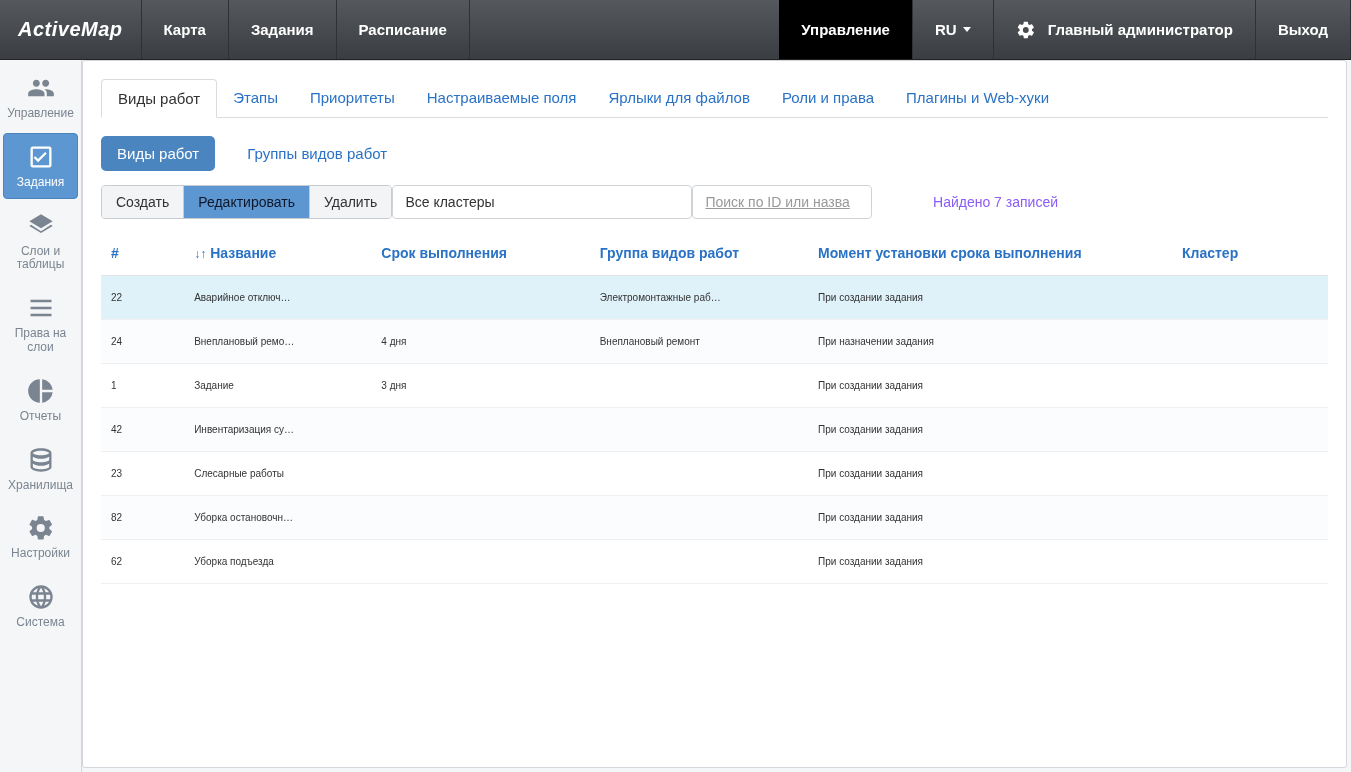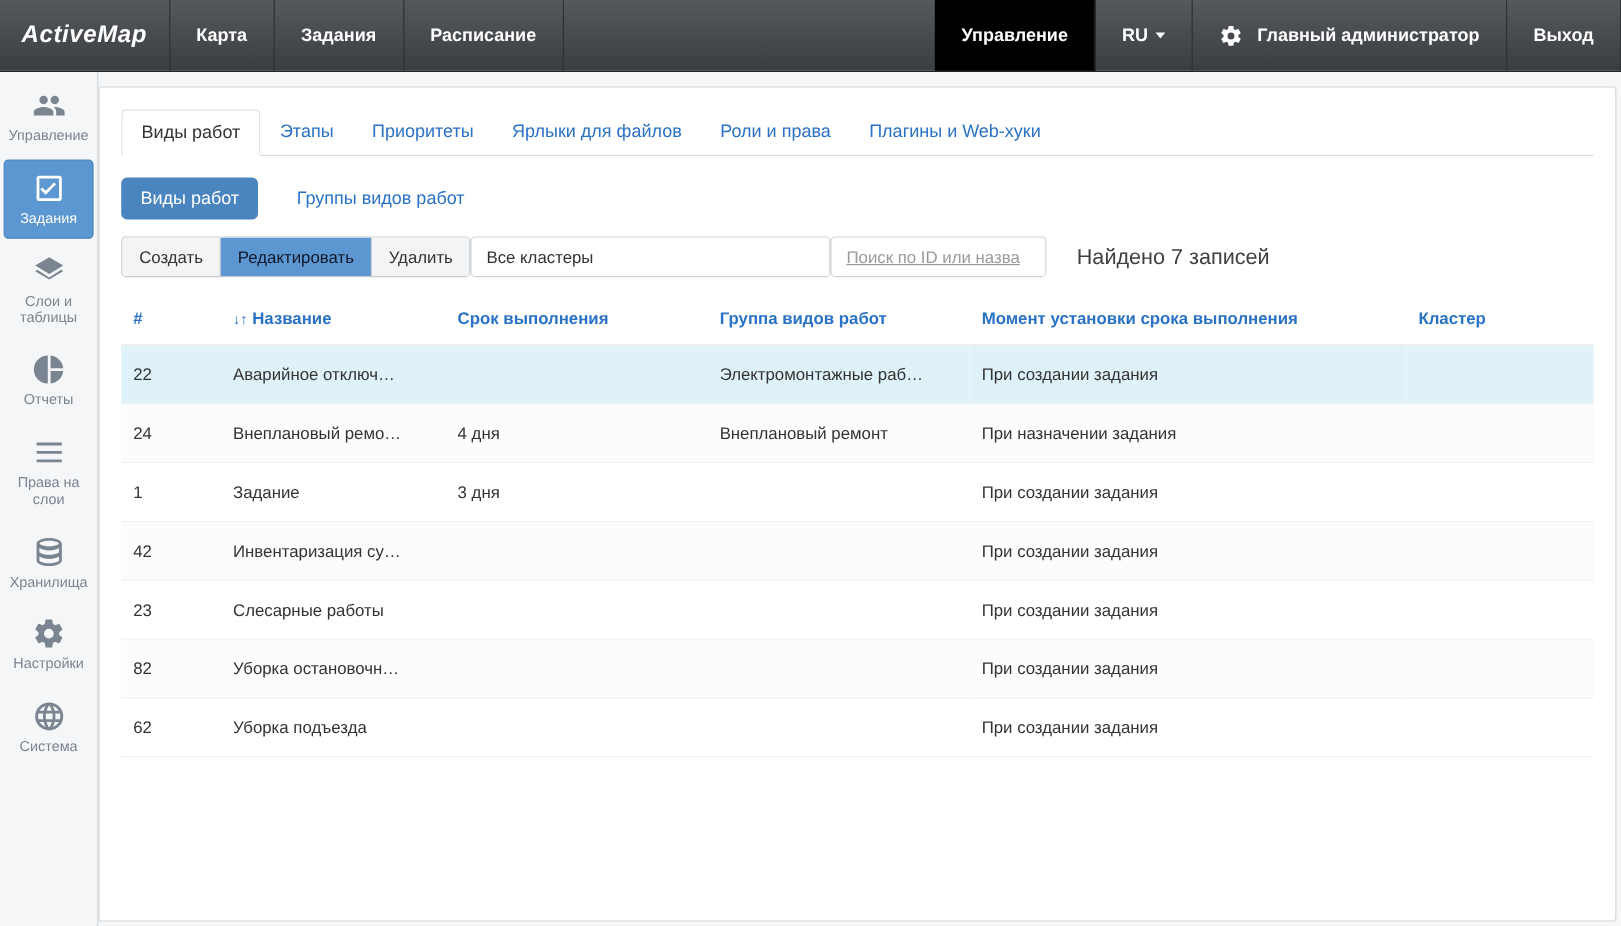--- a/index.html
+++ b/index.html
@@ -18,21 +18,21 @@
     .body-wrap { display: flex; height: calc(100% - 60px); }
     
     
     .sidebar { width: 82px; background: #f5f6f7; border-right: 1px solid #d3d6da; display: flex; flex-direction: column; padding-top: 4px; }
     .side-item { display: flex; flex-direction: column; align-items: center; justify-content: center; padding: 8px 2px 8px; color: #7a8591; font-size: 12px; text-align: center; cursor: pointer; border: 1px solid transparent; margin: 0 3px 3px; border-radius: 4px; line-height: 1.15; }
     .side-item.active { background: #5c97d1; color: #fff; border-color: #4a85bf; }
     .side-icon { width: 30px; height: 30px; margin-bottom: 4px; display: flex; align-items: center; justify-content: center; }
     .side-icon svg { width: 28px; height: 28px; fill: currentColor; }
     
     
-    .main { flex: 1; background: #fff; margin: 12px 4px 4px 0; border: 1px solid #d3d6da; border-radius: 3px; padding: 18px 18px 0; overflow: hidden; }
+    .main { flex: 1; background: #fff; margin: 0 4px 4px 0; border: 1px solid #d3d6da; border-radius: 3px; padding: 18px 18px 0; overflow: hidden; }
     
     
     .tabs { display: flex; border-bottom: 1px solid #dcdcdc; gap: 0; }
     .tab { padding: 10px 16px; color: #2a72c5; cursor: pointer; font-size: 15px; }
     .tab.active { color: #333; border: 1px solid #dcdcdc; border-bottom: 1px solid #fff; margin-bottom: -1px; border-radius: 4px 4px 0 0; background: #fff; }
     
     
     .subtabs { display: flex; align-items: center; margin: 18px 0 14px; gap: 16px; }
     .chip { padding: 9px 16px; border-radius: 5px; cursor: pointer; font-size: 15px; }
     .chip.primary { background: #4a85bf; color: #fff; }
@@ -41,27 +41,27 @@
     
     .toolbar { display: flex; align-items: center; margin-bottom: 12px; }
     .btn-group { display: inline-flex; border-radius: 4px; overflow: hidden; border: 1px solid #c8ccd0; }
     .btn-group .btn { padding: 8px 14px; background: #f3f4f6; border: none; border-right: 1px solid #c8ccd0; cursor: pointer; font-size: 14px; color: #333; }
     .btn-group .btn:last-child { border-right: none; }
     .btn-group .btn.active { background: #5c97d1; color: #0f172a; }
     .select-box, .search-box { border: 1px solid #cfd3d8; border-radius: 4px; padding: 8px 12px; font-size: 14px; background: #fff; color: #333; }
     .select-box { width: 300px; }
     .search-box { width: 180px; color: #999; text-decoration: underline; }
     .search-box::placeholder { color: #999; }
-    .found-text { color: #404040; font-size: 18px; margin-left: auto; padding-right: 270px; }
+    .found-text { color: #8b5cf6; font-size: 14px; margin-left: auto; padding-right: 270px; }
     
     
     .table { width: 100%; border-collapse: collapse; }
     .table th { text-align: left; padding: 14px 10px; color: #2a72c5; font-weight: bold; font-size: 14px; border-bottom: 1px solid #e3e5e8; cursor: pointer; }
     .sort-icon { margin-right: 4px; font-size: 12px; }
-    .table td { padding: 16px 10px; border-bottom: 1px solid #eef0f2; color: #333; font-size: 14px; white-space: nowrap; overflow: hidden; text-overflow: ellipsis; }
+    .table td { padding: 16px 10px; border-bottom: 1px solid #eef0f2; color: #333; font-size: 10px; white-space: nowrap; overflow: hidden; text-overflow: ellipsis; }
     .table tbody tr.sel { background: #dff1f9; }
     .table tbody tr:not(.sel) { background: #fff; }
     .table tbody tr:nth-child(even):not(.sel) { background: #fbfcfd; }
     .col-id { width: 80px; }
     .col-name { width: 180px; max-width: 180px; }
     .col-deadline { width: 210px; }
     .col-group { width: 210px; max-width: 210px; }
     .col-moment { width: 350px; }
     .col-cluster { width: 150px; }
     
@@ -113,32 +113,32 @@
       <span class="side-icon">
           <svg viewBox="0 0 24 24">
             <path d="M12 2 2 8l10 6 10-6-10-6zm0 14.5L3.5 11 2 12l10 6 10-6-1.5-1L12 16.5z"></path>
           </svg>
         </span>
       <span>Слои и таблицы</span>
     </div>
     <div class="side-item">
       <span class="side-icon">
           <svg viewBox="0 0 24 24">
+            <path d="M3 5h18v2H3V5zm0 6h18v2H3v-2zm0 6h18v2H3v-2z"></path>
+          </svg>
+        </span>
+      <span>Права на слои</span>
+    </div>
+    <div class="side-item">
+      <span class="side-icon">
+          <svg viewBox="0 0 24 24">
             <path d="M11 2v20A10 10 0 0 1 11 2zm2 0a10 10 0 0 1 9 9h-9V2zm0 11h9a10 10 0 0 1-9 9v-9z"></path>
           </svg>
         </span>
       <span>Отчеты</span>
-    </div>
-    <div class="side-item">
-      <span class="side-icon">
-          <svg viewBox="0 0 24 24">
-            <path d="M3 5h18v2H3V5zm0 6h18v2H3v-2zm0 6h18v2H3v-2z"></path>
-          </svg>
-        </span>
-      <span>Права на слои</span>
     </div>
     <div class="side-item">
       <span class="side-icon">
           <svg viewBox="0 0 24 24">
             <path d="M12 2C7 2 3 3.79 3 6v12c0 2.21 4 4 9 4s9-1.79 9-4V6c0-2.21-4-4-9-4zm7 16c0 .55-2.69 2-7 2s-7-1.45-7-2v-2.8c1.6 1.1 4.2 1.8 7 1.8s5.4-.7 7-1.8V18zm0-6c0 .55-2.69 2-7 2s-7-1.45-7-2V9.2c1.6 1.1 4.2 1.8 7 1.8s5.4-.7 7-1.8V12zm-7-4C7.69 8 5 6.55 5 6s2.69-2 7-2 7 1.45 7 2-2.69 2-7 2z"></path>
           </svg>
         </span>
       <span>Хранилища</span>
     </div>
     <div class="side-item">
@@ -157,20 +157,21 @@
         </span>
       <span>Система</span>
     </div>
   </div>
 
   <div class="main">
     <div class="tabs">
       <div class="tab active">Виды работ</div>
       <div class="tab">Этапы</div>
       <div class="tab">Приоритеты</div>
+      <div class="tab">Настраиваемые поля</div>
       <div class="tab">Ярлыки для файлов</div>
       <div class="tab">Роли и права</div>
       <div class="tab">Плагины и Web-хуки</div>
     </div>
 
     <div class="subtabs">
       <div class="chip primary">Виды работ</div>
       <div class="chip link">Группы видов работ</div>
     </div>
 

